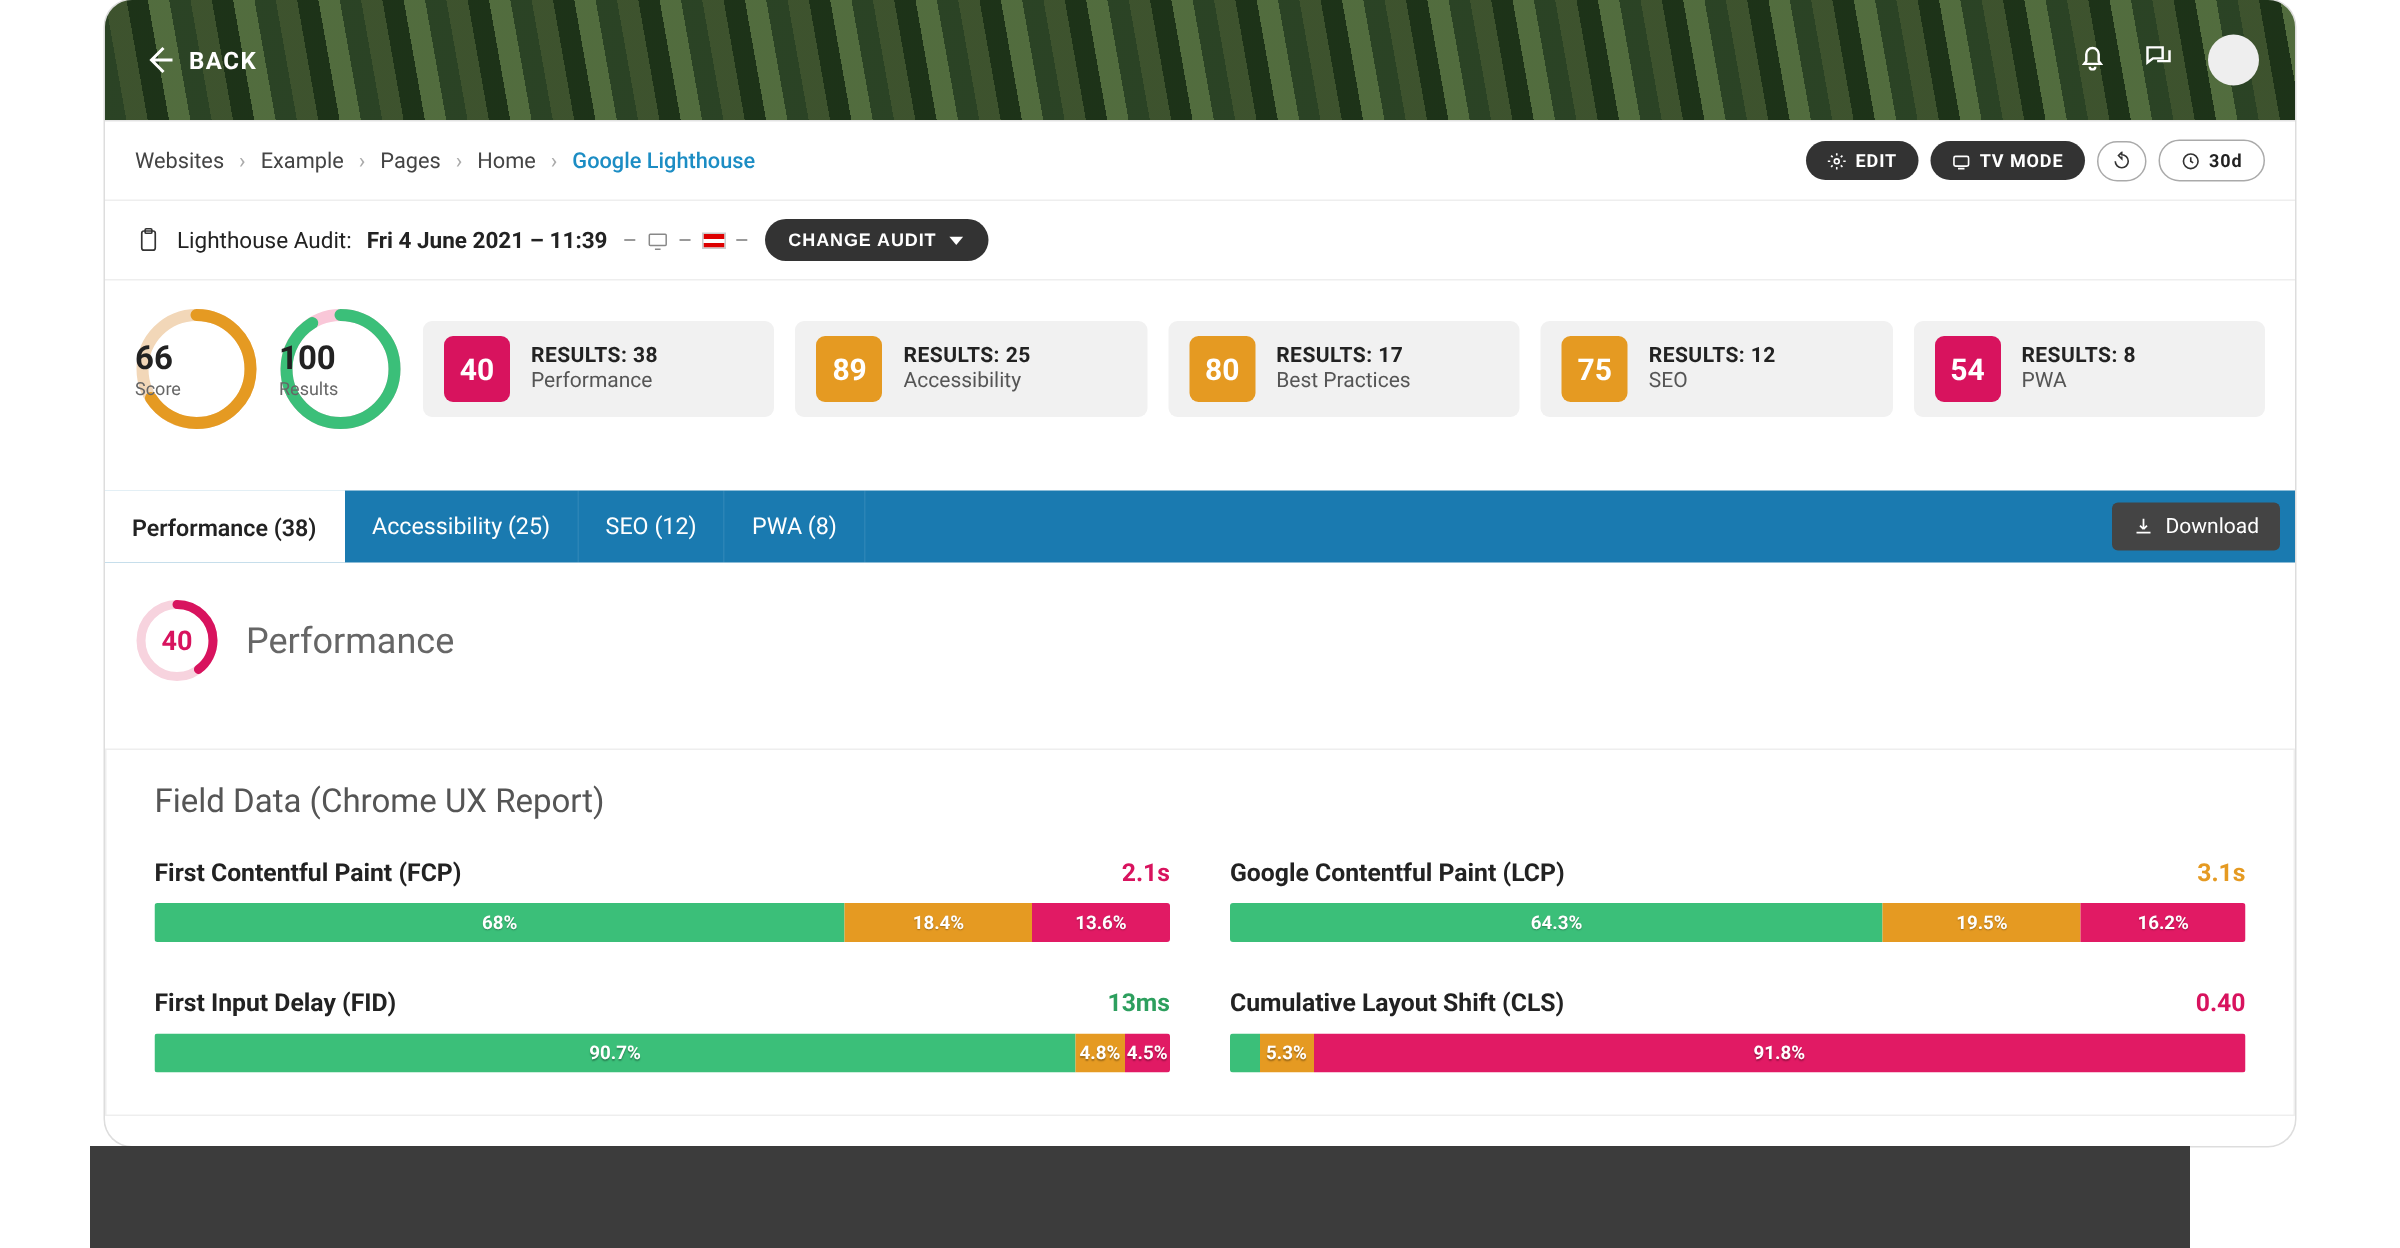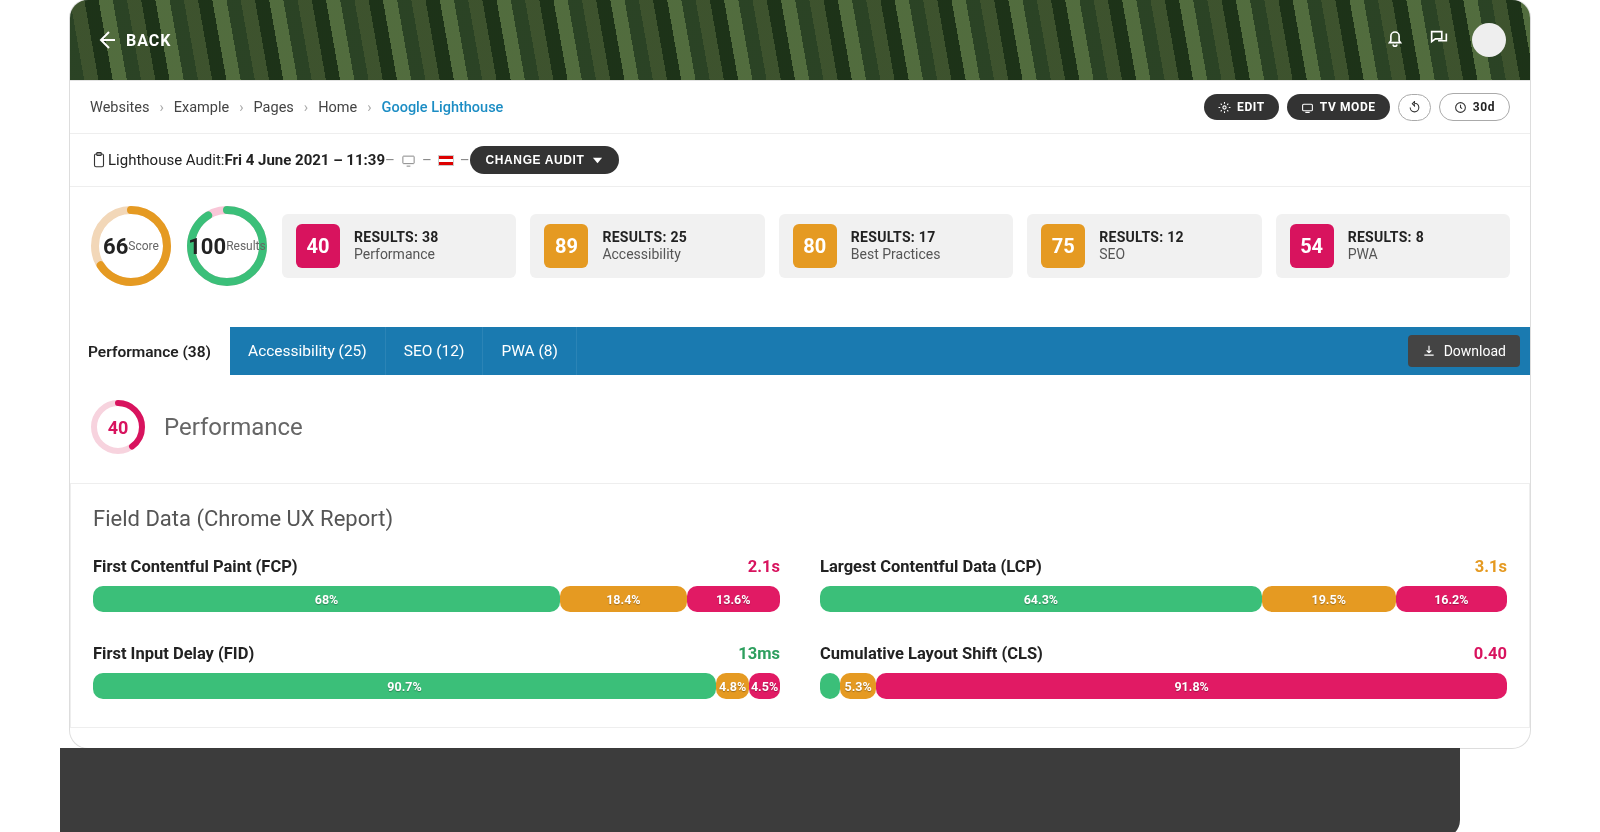--- a/index.html
+++ b/index.html
@@ -59,39 +59,39 @@
   .pill{
     background:var(--dark-pill);color:#fff;border-radius:18px;padding:6px 14px;
     font-size:12px;font-weight:700;letter-spacing:.6px;display:flex;align-items:center;gap:6px;cursor:pointer;
   }
   .pill svg{width:13px;height:13px;stroke:#fff;fill:none;stroke-width:2}
   .pill.single{padding:6px 9px;}
   .pill-light{background:#fff;border:1px solid #aaa;color:#222;}
   
   .auditbar{
     border-top:1px solid #eee;border-bottom:1px solid #eee;
-    padding:12px 20px;display:flex;align-items:center;font-size:15px;
+    padding:12px 20px;display:flex;align-items:center;gap:10px;font-size:15px;
   }
   .auditbar svg.clip{width:18px;height:20px;stroke:#333;fill:none;stroke-width:1.5}
   .auditbar .date{font-weight:700;}
   .auditbar .dev-icons{display:flex;align-items:center;gap:6px;color:#888}
   .flag{width:16px;height:11px;background:linear-gradient(#d00 0 34%, #fff 34% 67%, #d00 67%);display:inline-block;border:1px solid #ccc;}
   .change-audit{background:var(--dark-pill);color:#fff;border:none;border-radius:18px;padding:7px 16px;font-size:12px;font-weight:700;letter-spacing:.6px;display:flex;align-items:center;gap:8px;cursor:pointer;}
   .change-audit svg{width:11px;height:11px;fill:#fff}
   
   .score-row{
     display:flex;align-items:center;gap:14px;padding:18px 20px;
   }
   .ring{position:relative;width:82px;height:82px;}
   .ring svg{width:82px;height:82px;transform:rotate(-90deg);}
   .ring .ring-bg{stroke:#f2d7b8;}
   .ring.green .ring-bg{stroke:#d7f2e2;}
   .ring .ring-fg{stroke:var(--orange);stroke-linecap:round;}
   .ring.green .ring-fg{stroke:var(--green);}
-  .ring .center{position:absolute;inset:0;display:flex;flex-direction:row;align-items:center;justify-content:center;font-size:12px;color:#666}
+  .ring .center{position:absolute;inset:0;display:flex;flex-direction:column;align-items:flex-start;justify-content:center;font-size:12px;color:#666}
   .ring .center .num{font-size:22px;font-weight:700;color:#222}
   .cat-card{
     flex:1;background:var(--grey-bg);border-radius:6px;display:flex;align-items:center;gap:14px;
     padding:10px 14px;min-height:60px;
   }
   .cat-score{
     width:44px;height:44px;border-radius:6px;color:#fff;font-size:20px;font-weight:700;
     display:flex;align-items:center;justify-content:center;
   }
   .bg-pink{background:var(--pink);} .bg-orange{background:var(--orange);}
@@ -117,33 +117,33 @@
   .dl-btn svg{width:14px;height:14px;stroke:#fff;fill:none;stroke-width:2}
   
   .perf-head{
     background:#fff;padding:24px 20px;display:flex;align-items:center;gap:18px;border-bottom:4px solid #fff;
   }
   .mini-ring{position:relative;width:56px;height:56px;}
   .mini-ring svg{width:56px;height:56px;transform:rotate(-90deg);}
   .mini-ring .center{position:absolute;inset:0;display:flex;align-items:center;justify-content:center;font-weight:700;color:var(--pink);font-size:18px}
   .perf-title{font-size:24px;color:#666;font-weight:400}
   .section{
-    background:#fff;padding:22px 22px 28px;border:1px solid #eee;margin:0 0 20px;
+    background:#fff;padding:22px 32px 28px;border:1px solid #eee;margin:16px 0 20px;
   }
   .sec-head{display:flex;align-items:center;justify-content:space-between;margin-bottom:26px;}
   .sec-title{font-size:22px;color:#555;font-weight:400}
   .assess{font-size:15px;color:#555}
   .assess .fail{color:var(--pink);font-weight:700}
   .assess .cwv{text-decoration:underline}
   .metrics{display:grid;grid-template-columns:1fr 1fr;column-gap:40px;row-gap:32px;}
   .metric{}
   .m-head{display:flex;justify-content:space-between;font-size:16.5px;font-weight:700;margin-bottom:10px}
   .m-head .val.red{color:var(--pink)} .m-head .val.orange{color:var(--orange)} .m-head .val.green{color:#2d9f5e}
   .bar{display:flex;height:26px;border-radius:2px;overflow:hidden;font-size:12.5px;font-weight:700;color:#fff;text-shadow:0 1px 1px rgba(0,0,0,.3)}
-  .seg{display:flex;align-items:center;justify-content:center;border-radius:10px;}
+  .seg{display:flex;align-items:center;justify-content:center;}
   .seg.g{background:var(--green)} .seg.o{background:var(--orange)} .seg.p{background:var(--magenta)}
   
   .bottom-shadow{height:90px;margin:0 0 0 60px;background:#2b2b2b;width:1400px;border-radius:0 0 18px 0;opacity:.92}
 </style>
 </head>
 <body>
 
 <div class="app">
 
   <div class="hero">
@@ -330,21 +330,21 @@
      <span class="val red">2.1s</span>
    </div>
    <div class="bar">
               <div class="seg g" style="width:68%">68%</div>
               <div class="seg o" style="width:18.4%">18.4%</div>
               <div class="seg p" style="width:13.6%">13.6%</div>
             </div>
           </div>
           <div class="metric">
             <div class="m-head">
-     <span>Largest Contentful Data (LCP)</span>
+     <span>Google Contentful Paint (LCP)</span>
      <span class="val orange">3.1s</span>
    </div>
    <div class="bar">
               <div class="seg g" style="width:64.3%">64.3%</div>
               <div class="seg o" style="width:19.5%">19.5%</div>
               <div class="seg p" style="width:16.2%">16.2%</div>
             </div>
           </div>
           <div class="metric">
             <div class="m-head">

